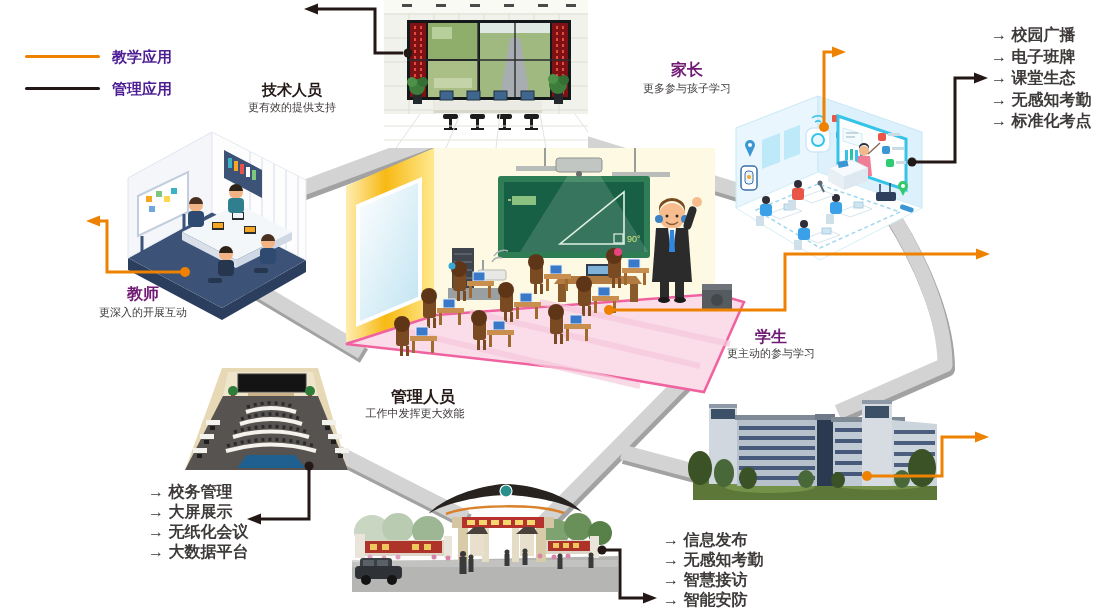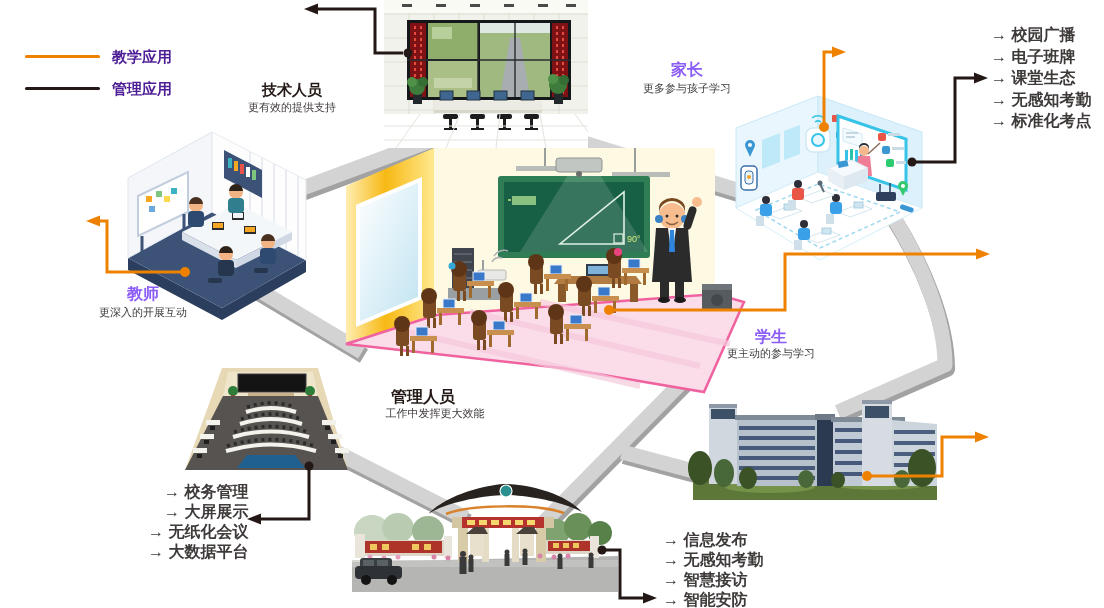--- a/index.html
+++ b/index.html
@@ -3,21 +3,21 @@
 <meta charset="utf-8">
 <style>
   html,body{margin:0;padding:0;background:#ffffff;}
   #canvas{position:relative;width:1104px;height:608px;background:#ffffff;overflow:hidden;
           font-family:"Liberation Sans",sans-serif;}
   #art{position:absolute;left:0;top:0;width:1104px;height:608px;}
   .txt{position:absolute;white-space:nowrap;}
   .t-list div{white-space:nowrap;}
   .t-list{color:#3e3a39;font-weight:600;}
   .role-name{font-weight:bold;color:#231815;text-align:center;}
-  .role-name.orange{color:#8b5cf6;}
+  .role-name.orange{color:#701a75;}
   .role-desc{font-size:11px;color:#3e3a39;text-align:center;}
   .legend-line{position:absolute;height:3px;border-radius:2px;}
   .legend-label{position:absolute;font-size:15px;font-weight:bold;color:#4c1d95;}
 </style>
 </head>
 <body>
 
 <div id="canvas">
 
 <svg id="art" viewBox="0 0 1104 608">
@@ -587,28 +587,28 @@
   <div>→ 课堂生态</div>
   <div>→ 无感知考勤</div>
   <div>→ 标准化考点</div>
 </div>
 
 
 <div class="txt role-name orange" style="left:83px;top:284px;width:120px;font-size:16px;">教师</div>
 <div class="txt role-desc" style="left:83px;top:305px;width:120px;">更深入的开展互动</div>
 
 <div class="txt role-name" style="left:343px;top:387px;width:160px;font-size:16px;">管理人员</div>
-<div class="txt role-desc" style="left:355px;top:406px;width:160px;">工作中发挥更大效能</div>
+<div class="txt role-desc" style="left:335px;top:406px;width:160px;">工作中发挥更大效能</div>
 
 <div class="txt role-name orange" style="left:711px;top:327px;width:120px;font-size:16px;">学生</div>
 <div class="txt role-desc" style="left:711px;top:346px;width:120px;">更主动的参与学习</div>
 
 
 
-<div class="txt t-list" style="left:148px;top:482px;font-size:16px;line-height:20px;text-align:right;">
+<div class="txt t-list" style="left:148px;top:482px;font-size:16px;line-height:20px;">
   <div>→ 校务管理</div>
   <div>→ 大屏展示</div>
   <div>→ 无纸化会议</div>
   <div>→ 大数据平台</div>
 </div>
 
 <div class="txt t-list" style="left:663px;top:530px;font-size:16px;line-height:20px;">
   <div>→ 信息发布</div>
   <div>→ 无感知考勤</div>
   <div>→ 智慧接访</div>

